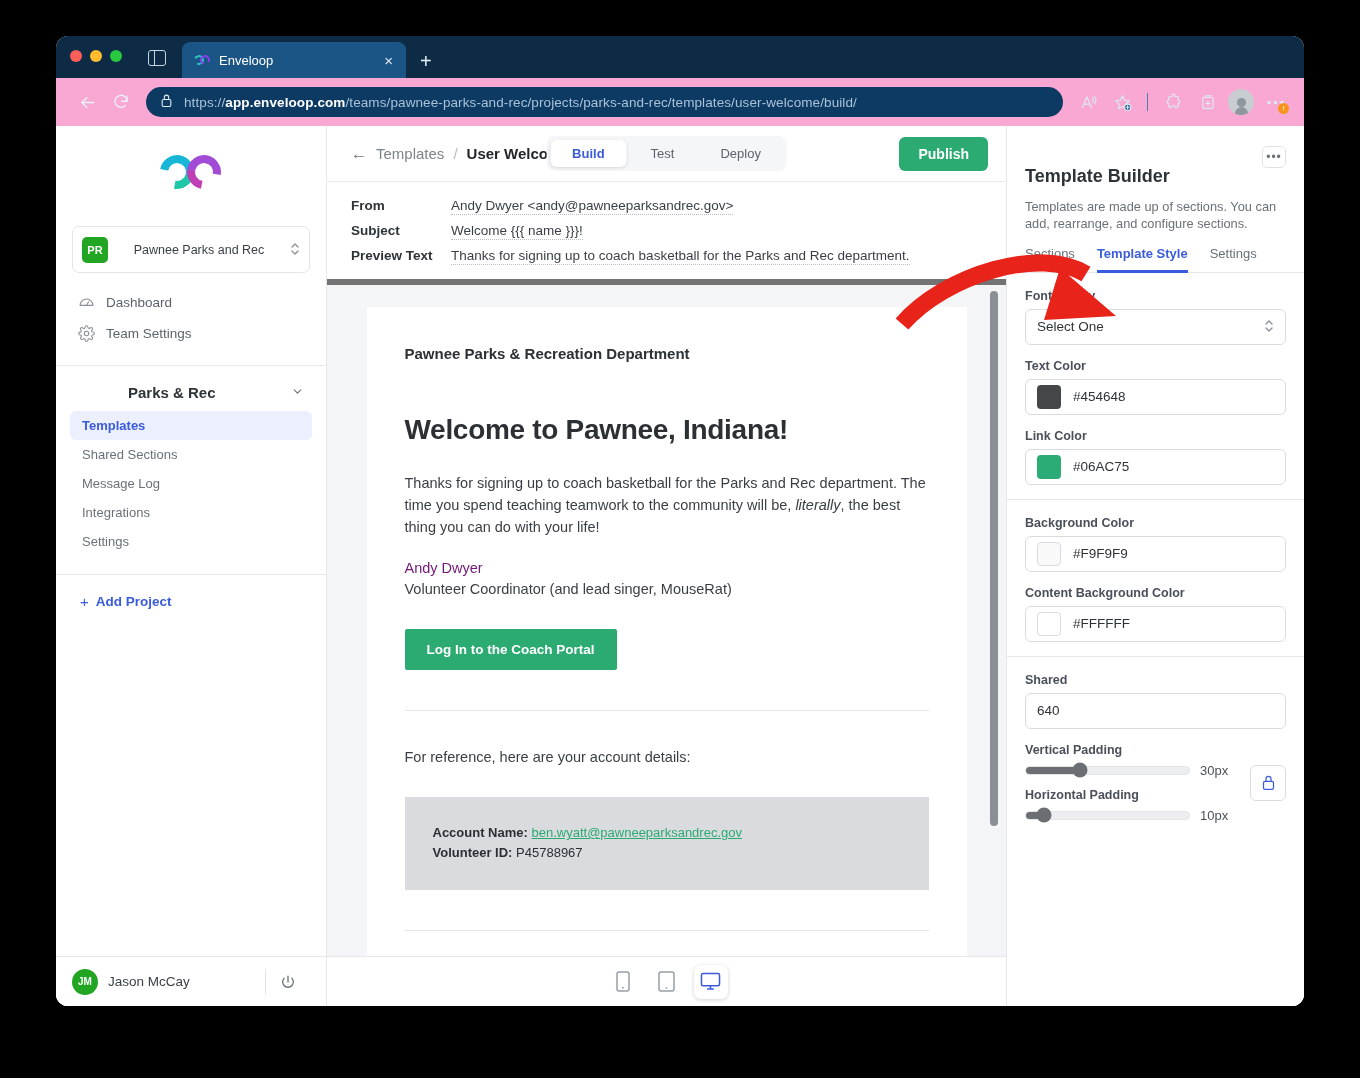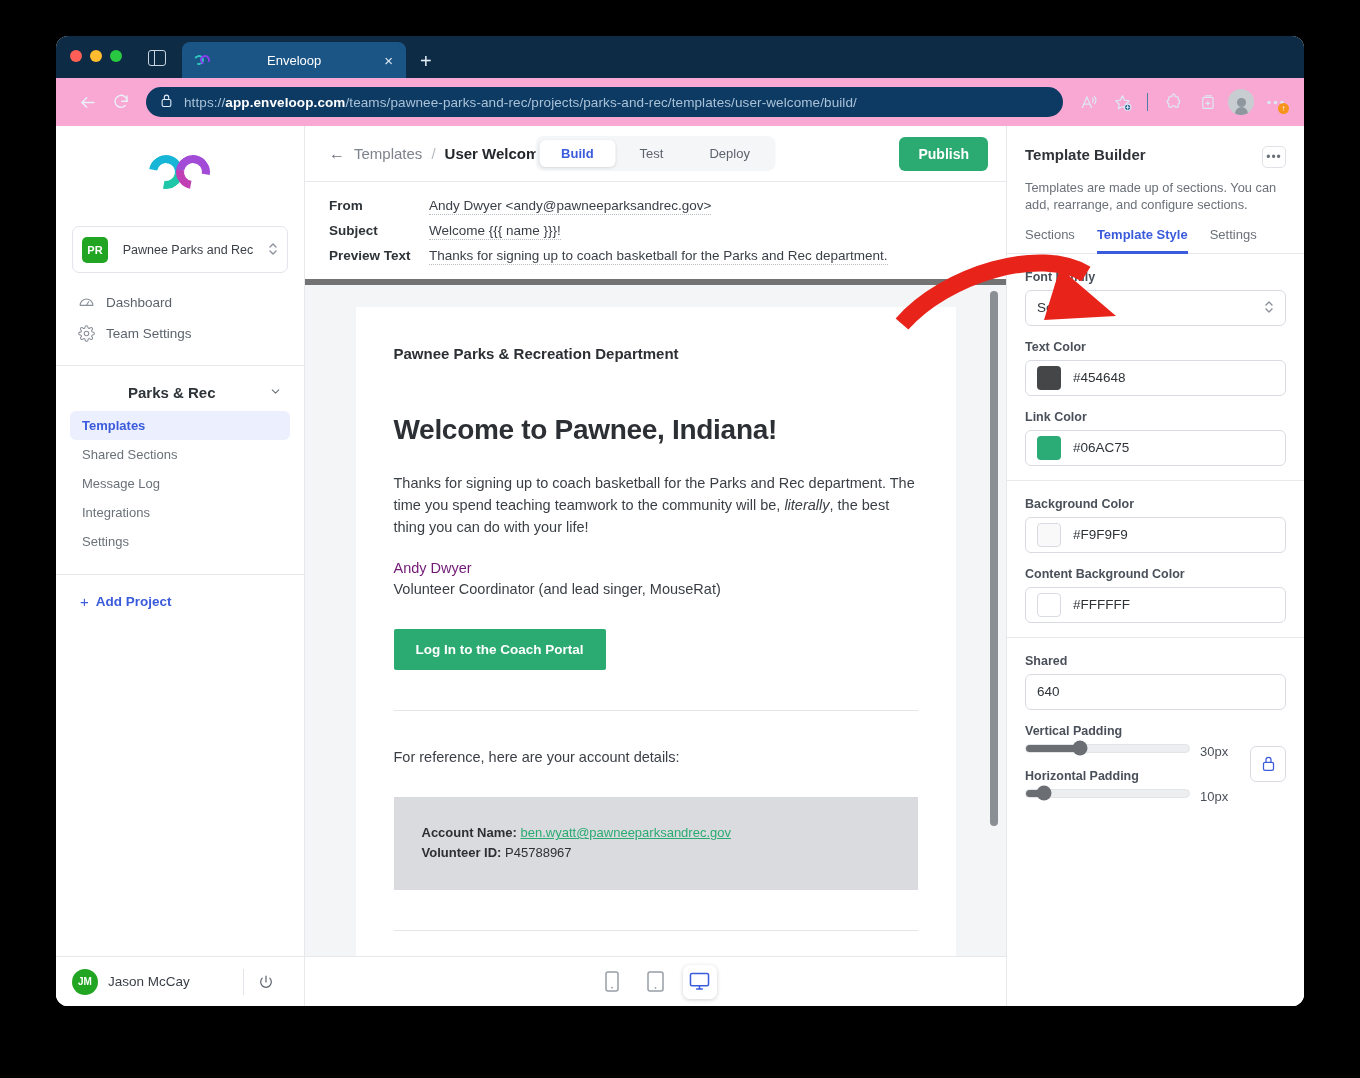--- a/index.html
+++ b/index.html
@@ -55,21 +55,21 @@
     padding: 0 10px 0 12px;
     gap: 9px;
   }
   .tab-favicon { width: 16px; height: 10px; flex: none; position: relative; }
   .tab-favicon i {
     position: absolute; top: 0; width: 10px; height: 10px;
     border-radius: 50%; border: 2.2px solid transparent;
   }
   .tab-favicon i.l { left: 0; border-color: #2ec5c0 #2ec5c0 #2ec5c0 transparent; transform: rotate(-20deg); }
   .tab-favicon i.r { left: 6px; border-color: #8b3df0 #8b3df0 transparent #8b3df0; transform: rotate(-20deg); }
-  .tab-title { color: #ffffff; font-size: 13px; flex: 1; white-space: nowrap; overflow: hidden; margin-left: 48px; }
+  .tab-title { color: #ffffff; font-size: 13px; flex: 1; white-space: nowrap; overflow: hidden; }
   .tab-close { color: #dfe9f2; font-size: 15px; line-height: 1; padding: 2px 3px; }
   .newtab { color: #e6eef6; font-size: 20px; font-weight: 300; margin-left: 14px; margin-bottom: 7px; line-height: 1; }
 
   .toolbar {
     height: 48px;
     background: #f9a8d4;
     display: flex; align-items: center;
     padding: 0 14px;
     gap: 0;
   }
@@ -90,21 +90,21 @@
   .tb-sep { width: 1px; height: 18px; background: #4d7ea8; margin: 0 6px; }
   .avatar-btn { width: 26px; height: 26px; border-radius: 50%; background: #c8cdd2; display:flex; align-items:flex-end; justify-content:center; overflow:hidden; }
   .avatar-btn span { width: 13px; height: 8px; border-radius: 7px 7px 0 0; background: #8e969e; display:block; position: relative; }
   .avatar-btn span::before { content:""; position:absolute; width:9px; height:9px; border-radius:50%; background:#8e969e; left:2px; top:-9px; }
   .dots-badge { position: absolute; right: 1px; bottom: 3px; width: 11px; height: 11px; border-radius: 50%; background: #f7941d; color:#fff; font-size:8px; display:flex; align-items:center; justify-content:center; font-weight:700;}
 
   
   .app { display: flex; height: 880px; background: #fff; }
 
   
-  .sidebar { width: 249px; flex: none; border-right: 1px solid #e6e8ec; display: flex; flex-direction: column; background:#fff;}
+  .sidebar { width: 271px; flex: none; border-right: 1px solid #e6e8ec; display: flex; flex-direction: column; background:#fff;}
   .logo-wrap { height: 92px; display: flex; align-items: center; justify-content: center; }
   .logo { width: 62px; height: 34px; position: relative; }
   .logo i { position: absolute; top: 0; width: 34px; height: 34px; border-radius: 50%; border: 8px solid transparent; }
   .logo i.a { left: 0; border-color: #17b6d6 #17b6d6 #1fc7a9 transparent; transform: rotate(-35deg); }
   .logo i.b { left: 27px; border-color: #a24bd6 #a24bd6 transparent #c13fb5; transform: rotate(-35deg); }
 
   .org-switch {
     margin: 8px 16px 0 16px;
     height: 47px;
     border: 1px solid #e2e5ea; border-radius: 7px;
@@ -193,21 +193,21 @@
   .vscroll { position: absolute; right: 8px; top: 6px; width: 8px; height: 535px; background: #8a8f95; border-radius: 4px; }
 
   .devbar { height: 50px; border-top: 1px solid #e6e8ec; display: flex; align-items: center; justify-content: center; gap: 10px; background: #fff; }
   .dev-btn { width: 34px; height: 34px; border-radius: 7px; display: flex; align-items: center; justify-content: center; color: #989ea6; }
   .dev-btn.active { background: #fff; box-shadow: 0 1px 4px rgba(0,0,0,.18); color: #3a5bdb; }
 
   
   .rightpanel { width: 298px; flex: none; border-left: 1px solid #e6e8ec; display: flex; flex-direction: column; background: #fff; }
   .rp-head { padding: 20px 18px 0 18px; }
   .rp-titlerow { display: flex; align-items: flex-start; justify-content: space-between; }
-  .rp-title { font-size: 15px; font-weight: 700; color: #2e3338; }
+  .rp-title { font-size: 18px; font-weight: 700; color: #2e3338; margin-top: 20px; }
   .rp-more { width: 24px; height: 22px; border: 1px solid #dfe2e7; border-radius: 5px; display:flex; align-items:center; justify-content:center; color:#6b7179; font-size: 12px; letter-spacing:1px; line-height:0;}
   .rp-desc { margin-top: 11px; font-size: 12.8px; line-height: 1.35; color: #6b7179; }
 
   .rp-tabs { display: flex; gap: 22px; padding: 13px 1px 0 18px; border-bottom: 1px solid #e6e8ec; }
   .rp-tab { font-size: 13px; color: #6b7179; padding-bottom: 11px; position: relative; }
   .rp-tab.active { color: #3a5bdb; font-weight: 700; }
   .rp-tab.active::after { content: ""; position: absolute; left: 0; right: 0; bottom: -1px; height: 2.5px; background: #3a5bdb; }
 
   .rp-body { padding: 16px 18px 0 18px; }
   .field { margin-bottom: 14px; }
@@ -216,21 +216,21 @@
     height: 36px; border: 1px solid #d8dce2; border-radius: 6px;
     display: flex; align-items: center; padding: 0 11px;
     font-size: 13.5px; color: #2e3338; background: #fff;
   }
   .fselect { justify-content: space-between; }
   .fselect .caret { color: #8b919a; font-size: 10px; line-height:.9;}
   .swatch { width: 24px; height: 24px; border-radius: 4px; flex: none; margin-right: 12px; }
   .swatch.bordered { border: 1px solid #d8dce2; }
   .rp-div { height: 1px; background: #e6e8ec; margin: 6px -18px 16px -18px; }
 
-  .slider-row { display: flex; align-items: flex-start; gap: 10px; margin-top: 6px; }
+  .slider-row { display: flex; align-items: center; gap: 10px; margin-top: 6px; }
   .track { flex: 1; height: 9px; border-radius: 5px; background: #edeef0; border: 1px solid #e3e4e7; position: relative; }
   .fill { position: absolute; left: 0; top: 0; bottom: 0; background: #6b6f74; border-radius: 5px; }
   .knob { position: absolute; top: 50%; transform: translate(-50%,-50%); width: 15px; height: 15px; border-radius: 50%; background: #6b6f74; }
   .sval { width: 38px; font-size: 13px; color: #4a505a; }
   .pad-block { display: flex; align-items: flex-start; gap: 12px; }
   .pad-left { flex: 1; }
   .lock-btn { width: 36px; height: 36px; border: 1px solid #d8dce2; border-radius: 6px; display: flex; align-items: center; justify-content: center; color: #3a5bdb; margin-top: 22px; flex: none;}
 
   
   .arrow-overlay { position: absolute; left: 0; top: 0; width: 1248px; height: 970px; pointer-events: none; z-index: 50; }

